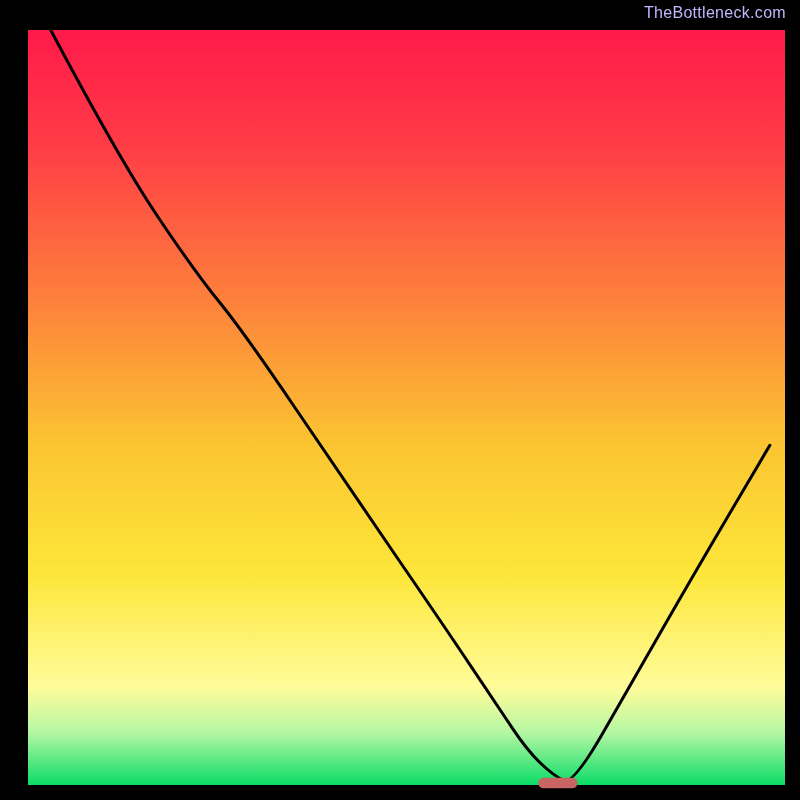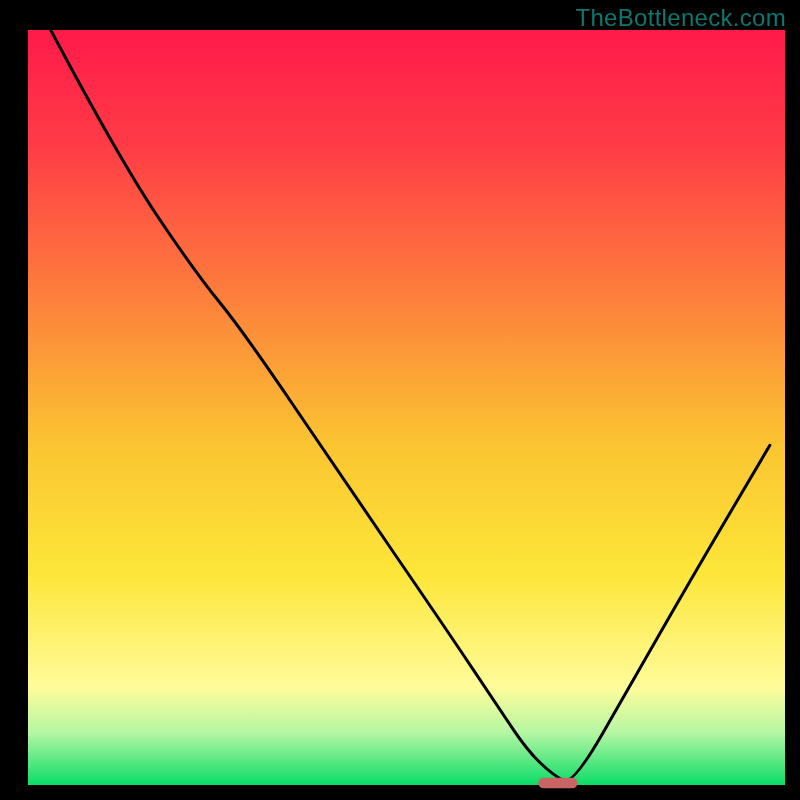--- a/index.html
+++ b/index.html
@@ -13,22 +13,22 @@
   }
   .stage {
     position: relative;
     width: 800px;
     height: 800px;
   }
   .watermark {
     position: absolute;
     top: 4px;
     right: 14px;
-    color: #0f766e;
-    font-size: 24px;
+    color: #c4b5fd;
+    font-size: 16px;
     font-weight: 500;
     letter-spacing: 0.3px;
     user-select: none;
   }
   svg { display: block; }
 </style>
 </head>
 <body>
 
 <div class="stage">

